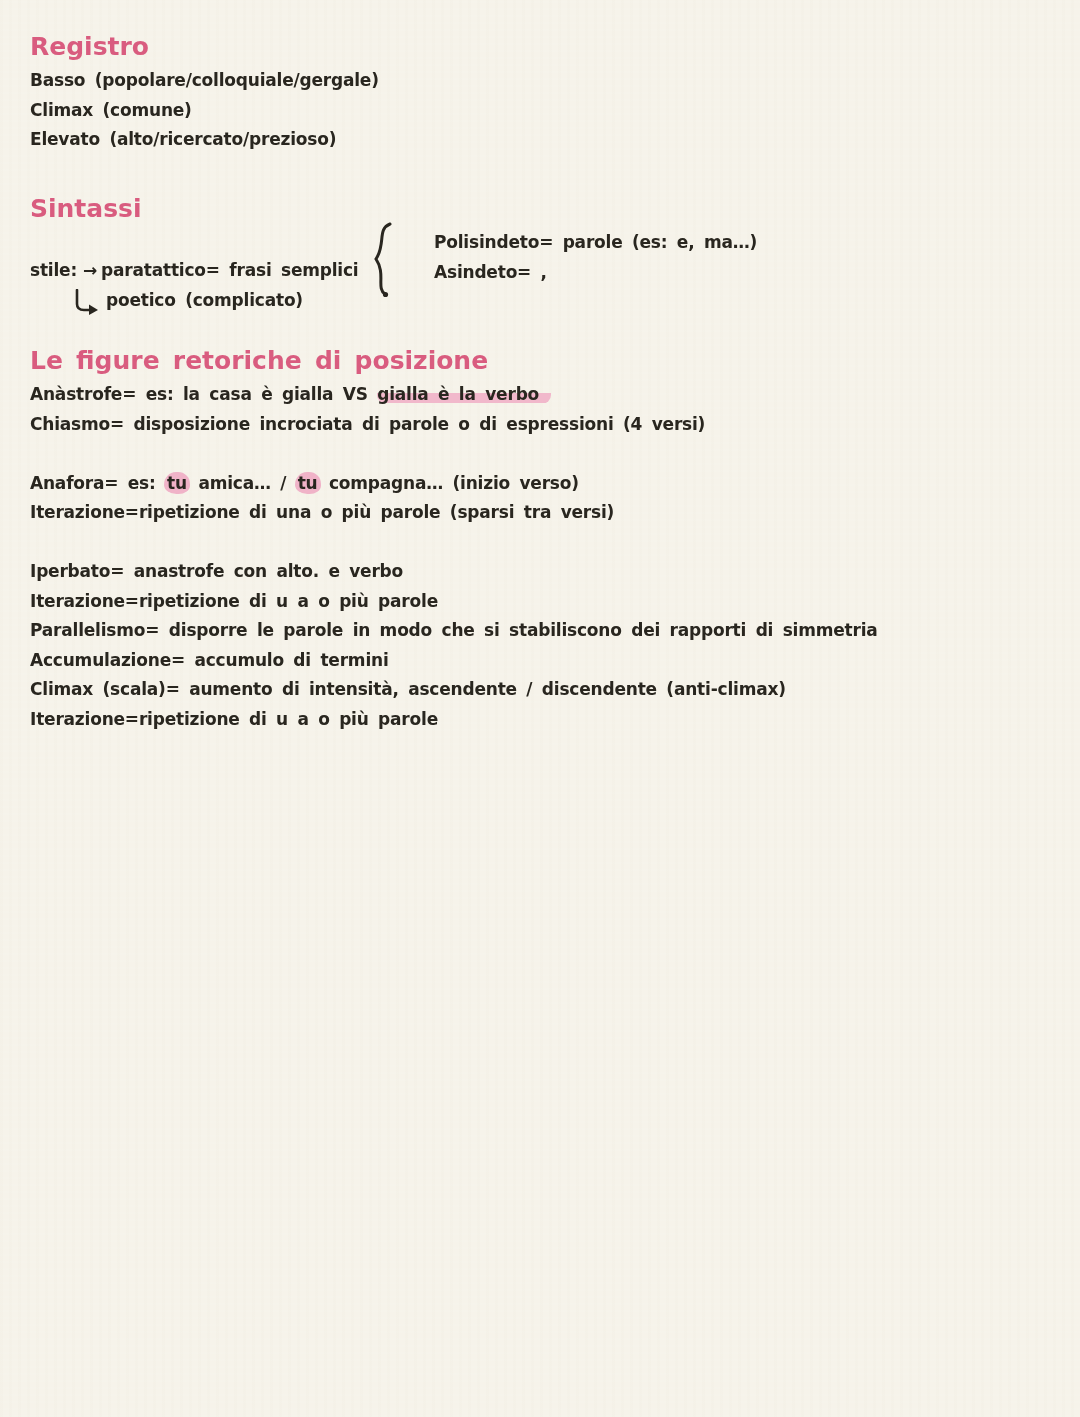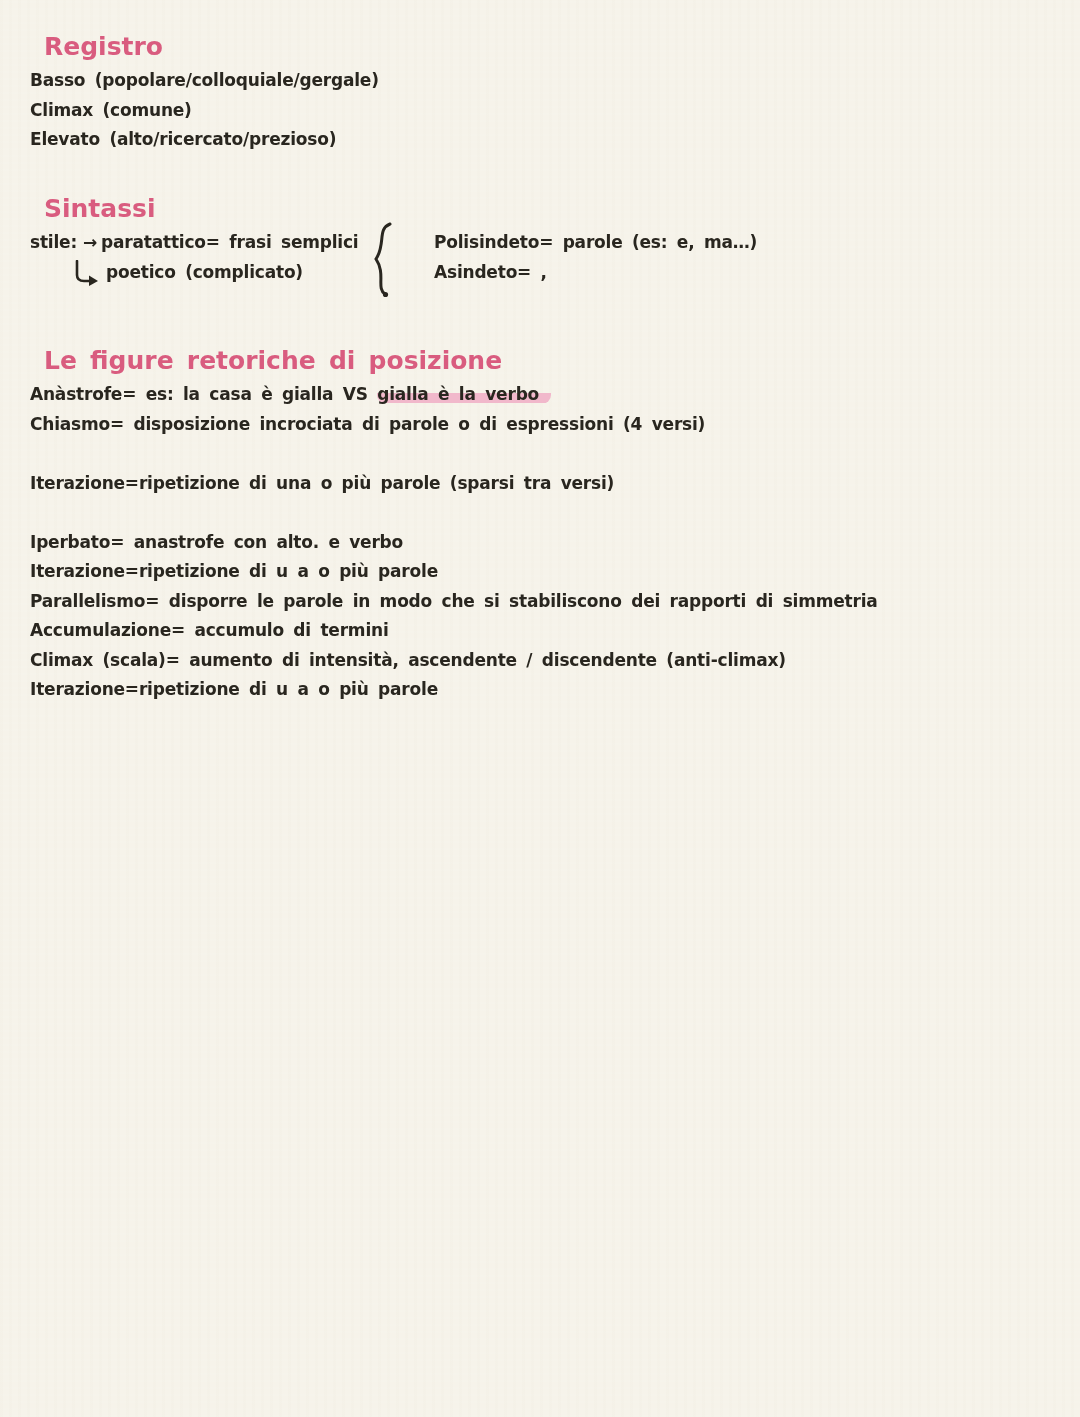--- a/index.html
+++ b/index.html
@@ -10,21 +10,21 @@
       repeating-linear-gradient(90deg, rgba(220,214,196,0.06) 0 3px, rgba(0,0,0,0) 3px 9px),
       repeating-linear-gradient(0deg, rgba(255,255,255,0.05) 0 2px, rgba(0,0,0,0) 2px 7px),
       #f6f3ea;
     font-family:"DejaVu Sans", sans-serif;
     color:#29261f;
     overflow:hidden;
   }
   .block{position:absolute;left:30px;}
   .heading{
     font-size:25px;font-weight:bold;color:#d95c7f;
-    line-height:33px;margin:0 0 3px 14px;word-spacing:0.18em;
+    line-height:33px;margin:0 0 3px 0;word-spacing:0.18em;
   }
   .line{
     font-size:17px;font-weight:bold;line-height:29.5px;
     white-space:pre-wrap;word-spacing:0.22em;letter-spacing:-0.2px;
   }
   .spacer{height:29.5px;}
   
   .hl-stroke{
     background:linear-gradient(rgba(0,0,0,0) 45%, #f1b8cb 45%, #f1b8cb 97%, rgba(0,0,0,0) 97%);
     border-radius:9px;
@@ -32,23 +32,23 @@
   }
   
   .hl-blob{
     background:#f0b3c8;
     border-radius:50% 50% 48% 52% / 62% 58% 42% 46%;
     padding:1px 3px;
     margin:0 -1px;
   }
   
   .style-row{display:flex;align-items:flex-start;}
-  .style-left{width:336px;}
+  .style-left{width:336px;margin-top:28px;}
   .branch-line{display:flex;align-items:baseline;}
-  .branch-indent{margin-left:42px;display:flex;align-items:center;}
+  .branch-indent{margin-left:42px;display:flex;align-items:flex-end;}
   .arrow-glyph{margin:0 4px 0 6px;}
   .elbow{margin:2px 6px 0 0;flex:0 0 auto;}
   .brace-wrap{width:34px;margin-top:-8px;flex:0 0 auto;}
   .style-right{margin-left:34px;}
 </style>
 </head>
 <body>
 
 <div class="page">
 
@@ -89,20 +89,21 @@
   </div>
 
   <div class="block" style="top:344px;">
     <h2 class="heading">Le figure retoriche di posizione</h2>
 
     <div class="line"><span>Anàstrofe= es: la casa è gialla VS </span><span class="hl-stroke">gialla è la verbo</span></div>
     <div class="line">Chiasmo= disposizione incrociata di parole o di espressioni (4 versi)</div>
 
     <div class="spacer"></div>
 
+    <div class="line"><span>Anafora= es: </span><span class="hl-blob">tu</span><span> amica… / </span><span class="hl-blob">tu</span><span> compagna… (inizio verso)</span></div>
     <div class="line">Iterazione=ripetizione di una o più parole (sparsi tra versi)</div>
 
     <div class="spacer"></div>
 
     <div class="line">Iperbato= anastrofe con alto. e verbo</div>
     <div class="line">Iterazione=ripetizione di u a o più parole</div>
     <div class="line">Parallelismo= disporre le parole in modo che si stabiliscono dei rapporti di simmetria</div>
     <div class="line">Accumulazione= accumulo di termini</div>
     <div class="line">Climax (scala)= aumento di intensità, ascendente / discendente (anti-climax)</div>
     <div class="line">Iterazione=ripetizione di u a o più parole</div>

